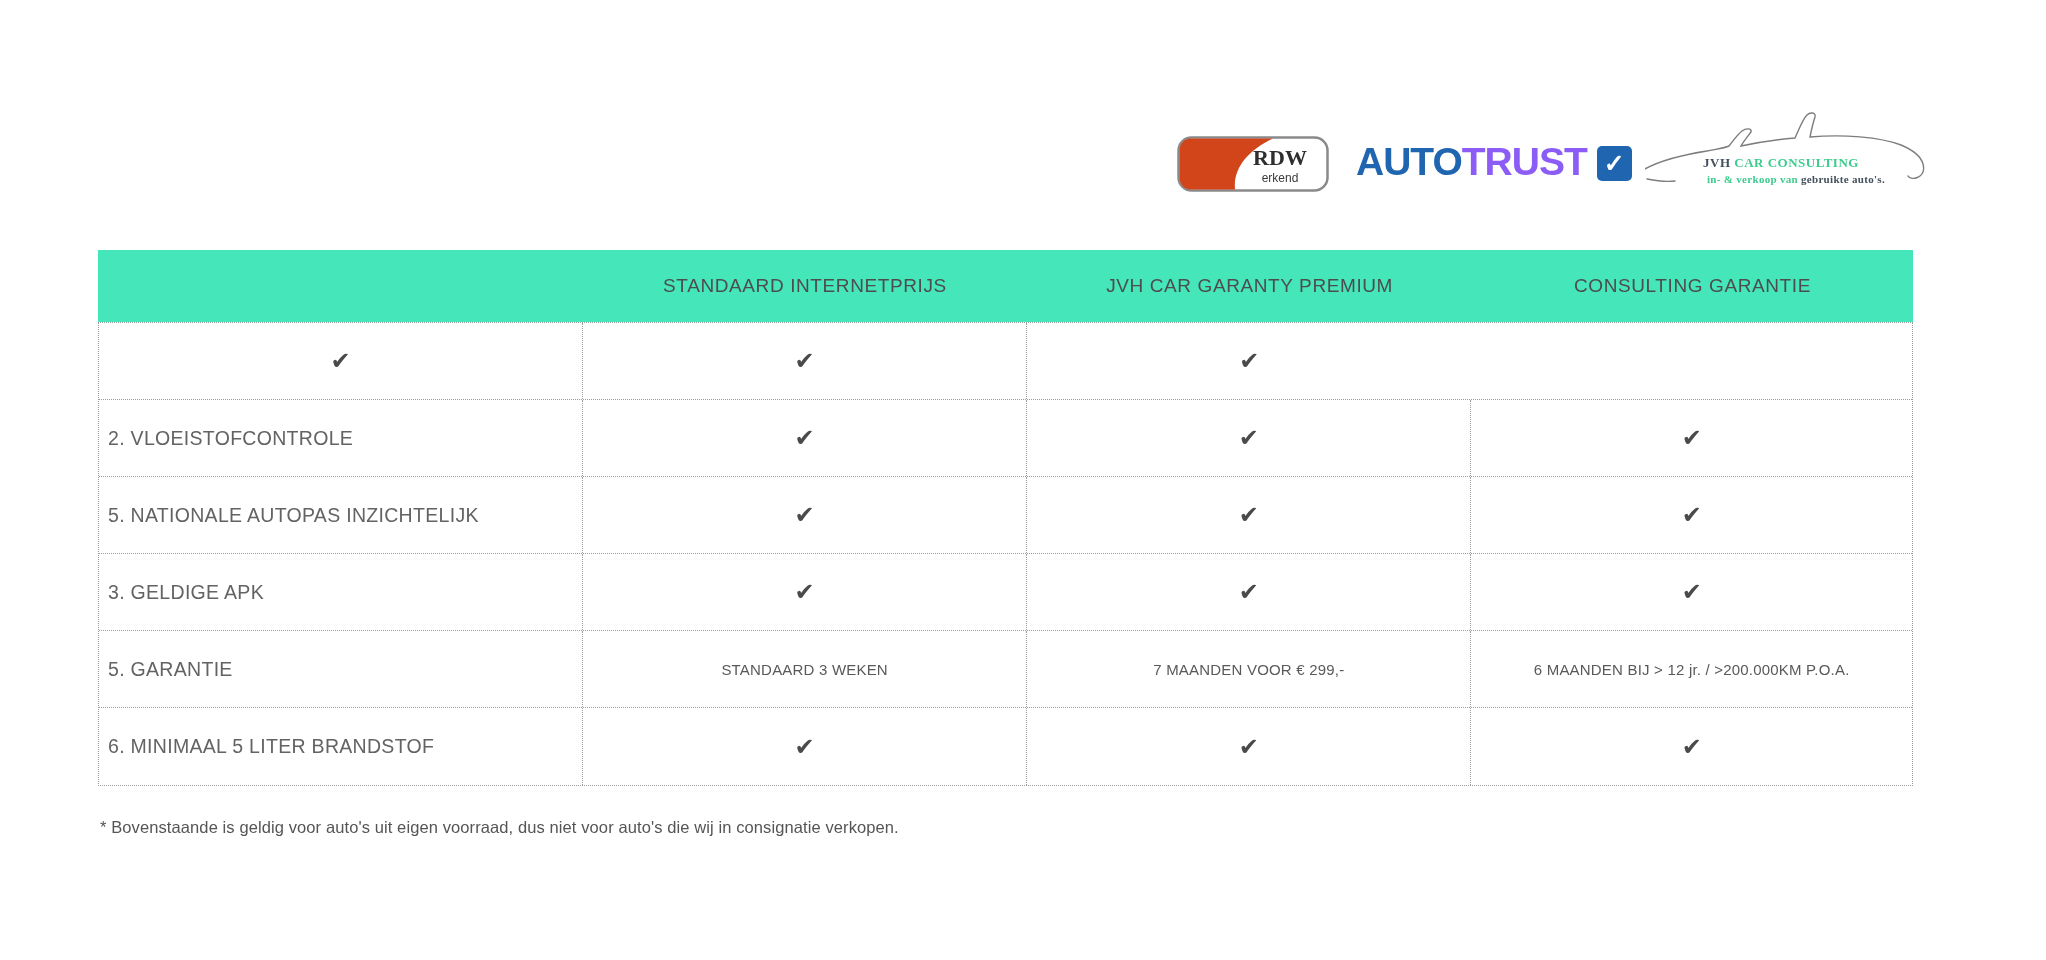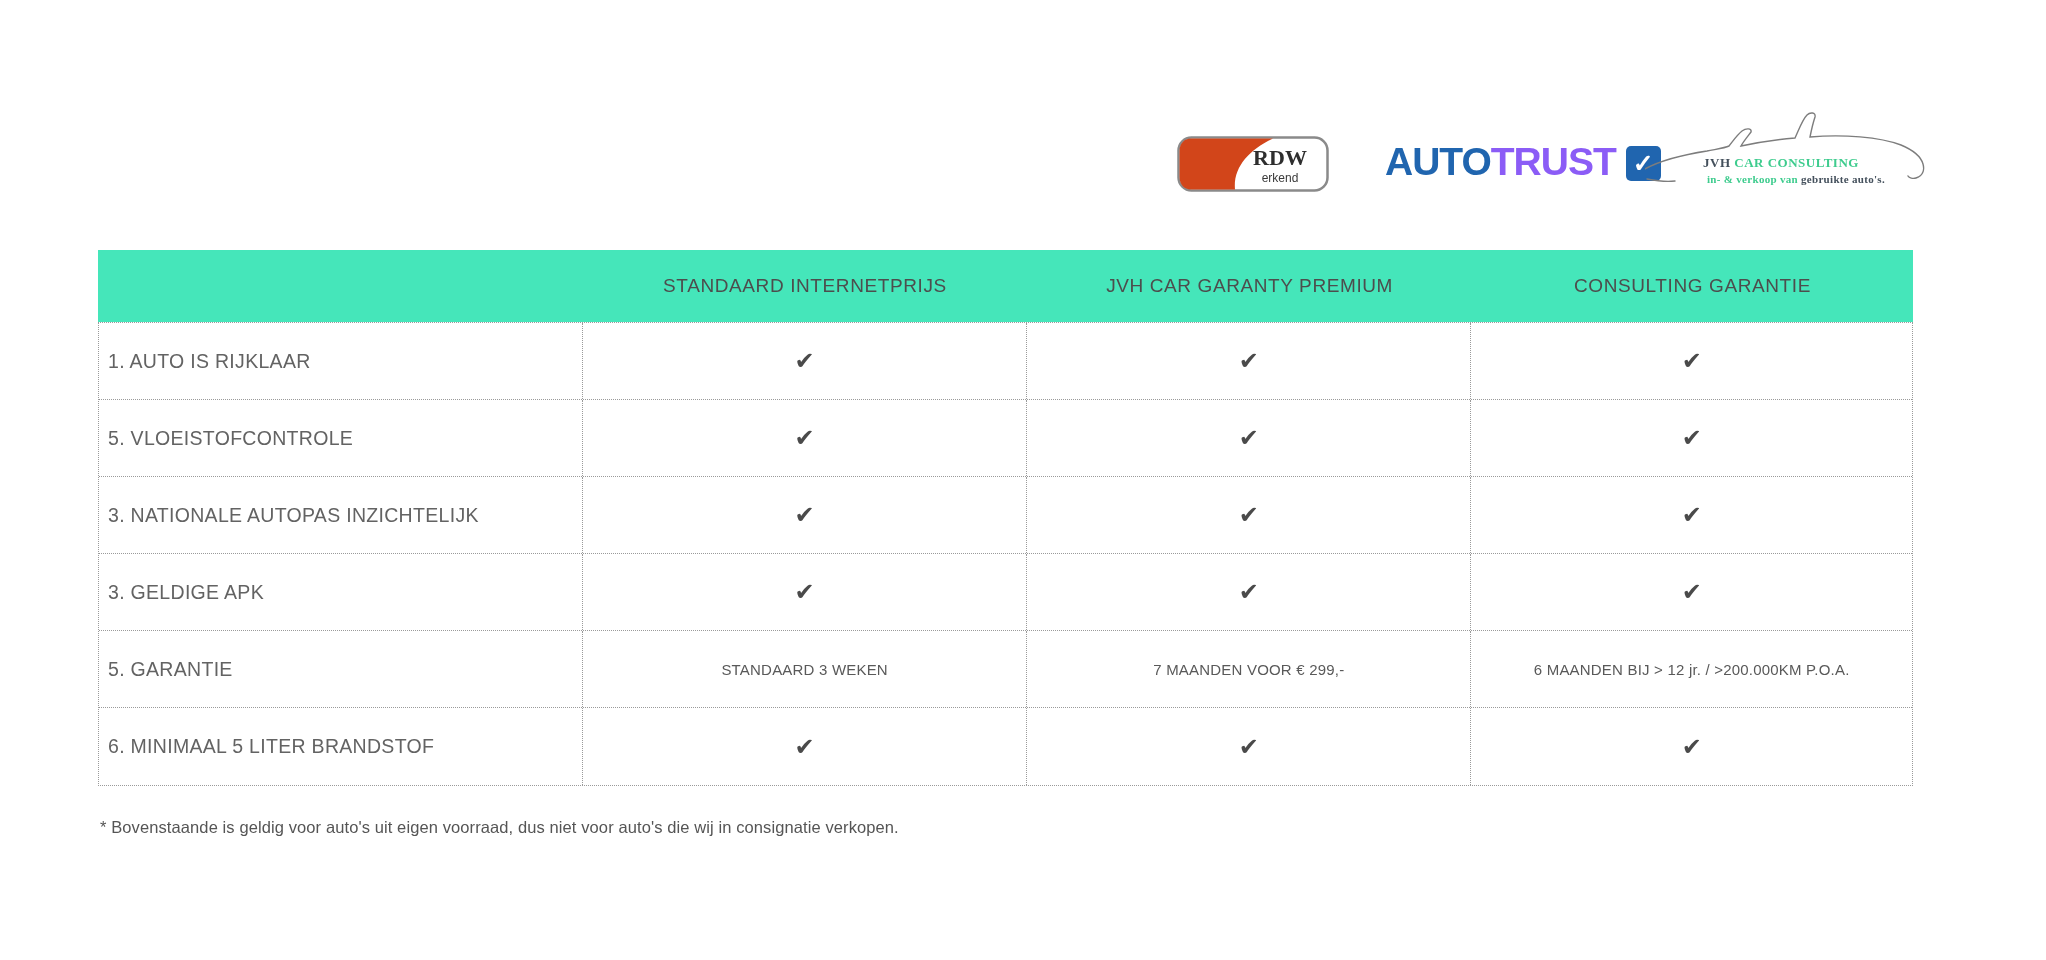--- a/index.html
+++ b/index.html
@@ -13,21 +13,21 @@
   
   .logo-strip { position:absolute; left:0; top:0; width:2046px; height:230px; }
 
   .rdw-logo { position:absolute; left:1157px; top:136px; width:152px; height:56px;padding-left:20px; }
 
   .autotrust-logo {
     position:absolute; left:1356px; top:140px; height:44px;
     display:flex; align-items:center; gap:10px;
   }
   .autotrust-word { font-size:39px; font-weight:800; letter-spacing:-1px; white-space:nowrap; }
-  .autotrust-word .at-blue { color:#2065af;margin-left:29px; }
+  .autotrust-word .at-blue { color:#2065af; }
   .autotrust-word .at-dark { color:#8b5cf6; }
   .at-checkbox {
     width:35px; height:35px; border-radius:5px; background:#2065af;
     display:flex; align-items:center; justify-content:center;
     color:#ffffff; font-size:25px; font-weight:bold; margin-top:2px;
   }
 
   .jvh-logo { position:absolute; left:1645px; top:108px; width:298px; height:100px; }
   .jvh-logo svg { position:absolute; left:0; top:0; }
   .jvh-text-1 {
@@ -112,33 +112,32 @@
 
 <div class="cmp-table">
   <div class="thead">
     <div class="hcell"></div>
     <div class="hcell">STANDAARD INTERNETPRIJS</div>
     <div class="hcell">JVH CAR GARANTY PREMIUM</div>
     <div class="hcell">CONSULTING GARANTIE</div>
   </div>
   <div class="tbody">
       <div class="trow">
-        <div class="cell label">1. AUTO IS RIJKLAAR</div>
         <div class="cell val check">✔</div>
         <div class="cell val check">✔</div>
         <div class="cell val check">✔</div>
       </div>
       <div class="trow">
-        <div class="cell label">5. VLOEISTOFCONTROLE</div>
+        <div class="cell label">2. VLOEISTOFCONTROLE</div>
         <div class="cell val check">✔</div>
         <div class="cell val check">✔</div>
         <div class="cell val check">✔</div>
       </div>
       <div class="trow">
-        <div class="cell label">3. NATIONALE AUTOPAS INZICHTELIJK</div>
+        <div class="cell label">5. NATIONALE AUTOPAS INZICHTELIJK</div>
         <div class="cell val check">✔</div>
         <div class="cell val check">✔</div>
         <div class="cell val check">✔</div>
       </div>
       <div class="trow">
         <div class="cell label">3. GELDIGE APK</div>
         <div class="cell val check">✔</div>
         <div class="cell val check">✔</div>
         <div class="cell val check">✔</div>
       </div>

